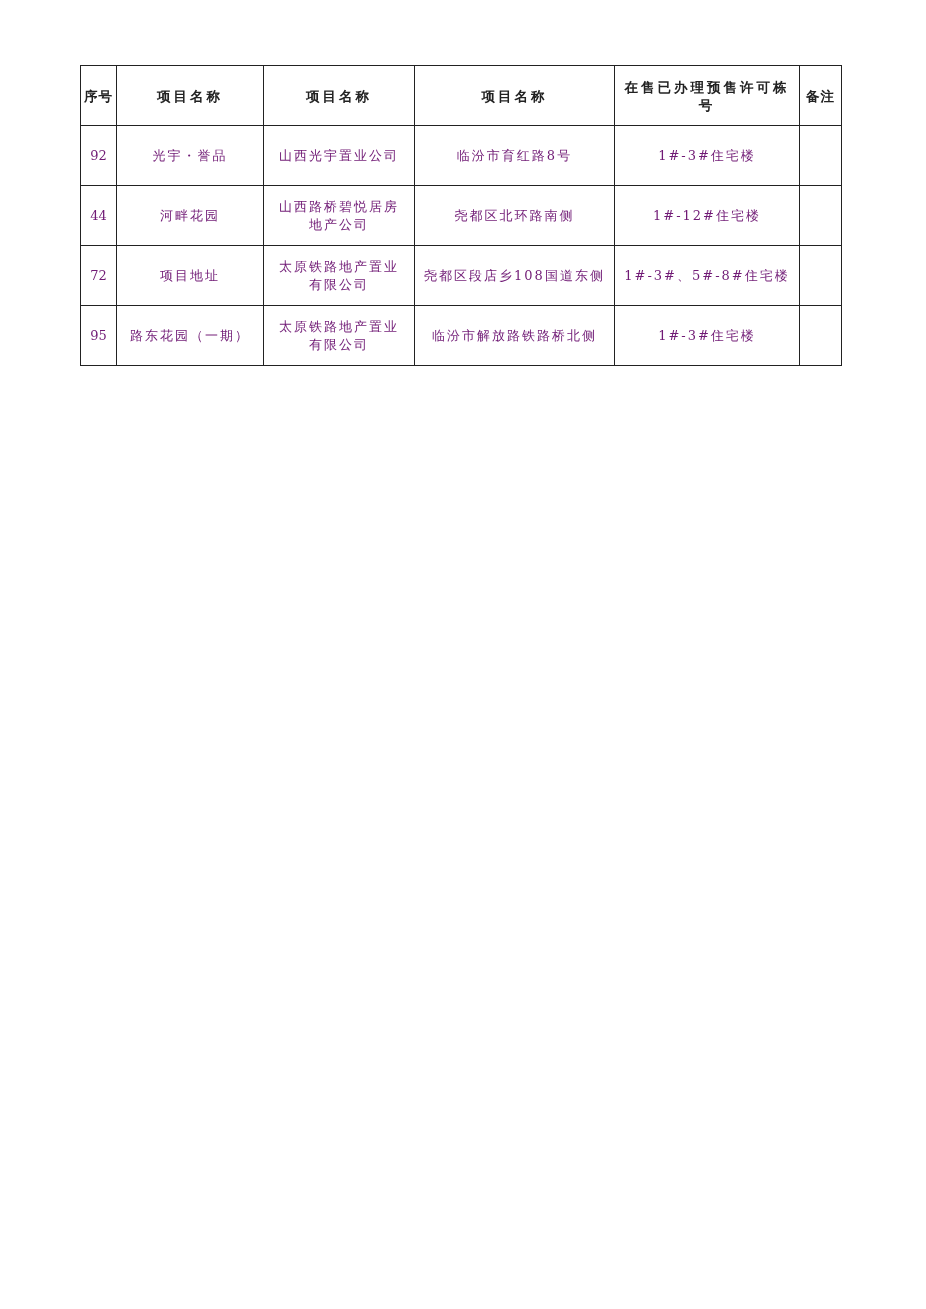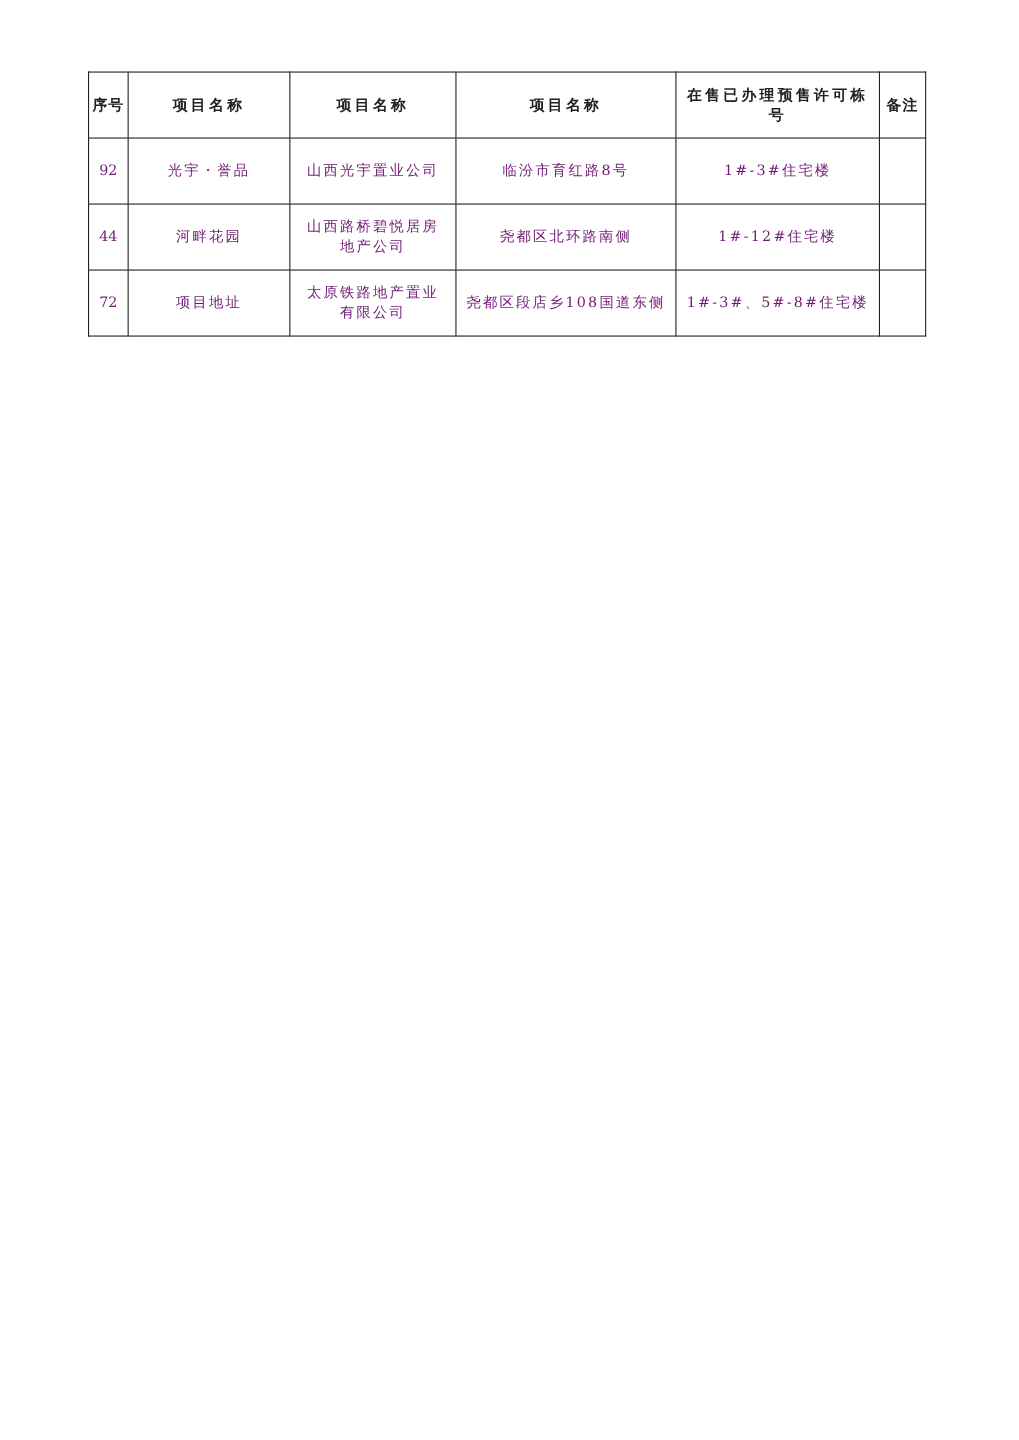--- a/index.html
+++ b/index.html
@@ -55,14 +55,22 @@
       <td></td>
     </tr>
     <tr>
       <td class="c0">72</td>
       <td>项目地址</td>
       <td>太原铁路地产置业有限公司</td>
       <td>尧都区段店乡108国道东侧</td>
       <td>1#-3#、5#-8#住宅楼</td>
       <td></td>
     </tr>
+    <tr>
+      <td class="c0">95</td>
+      <td>路东花园（一期）</td>
+      <td>太原铁路地产置业有限公司</td>
+      <td>临汾市解放路铁路桥北侧</td>
+      <td>1#-3#住宅楼</td>
+      <td></td>
+    </tr>
   </tbody>
 </table>
 
 </body></html>

